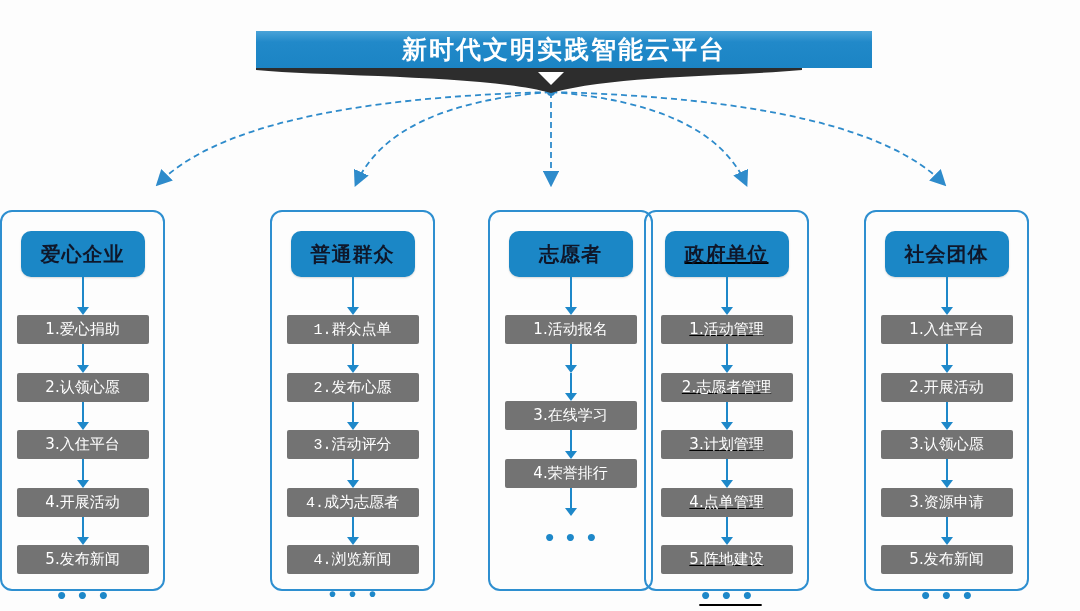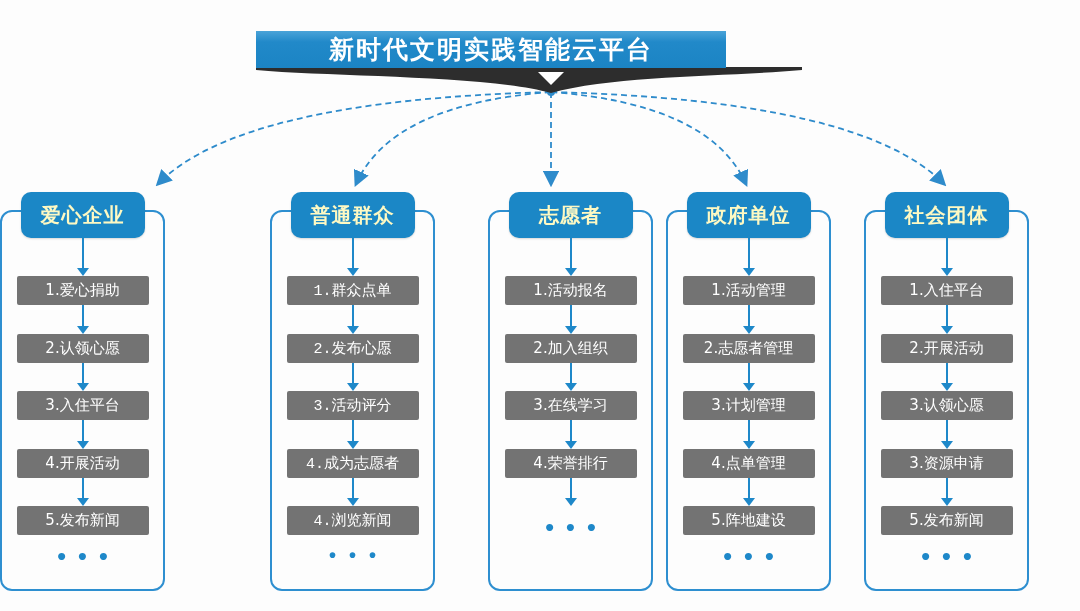--- a/index.html
+++ b/index.html
@@ -3,51 +3,52 @@
 <meta charset="utf-8">
 <style>
   html,body{margin:0;padding:0;background:#ffffff;}
   .canvas{
     position:relative;width:1080px;height:611px;overflow:hidden;
     background:#fdfdfd;
     font-family:"DejaVu Sans","Liberation Sans",sans-serif;
   }
   
   .banner{
-    position:absolute;left:256px;top:31px;width:470px;height:37px;
+    position:absolute;left:256px;top:31px;width:616px;height:37px;
     background:linear-gradient(180deg,#4aa3d8 0%,#2189c9 30%,#1b84c4 100%);
     display:flex;align-items:center;justify-content:center;
     z-index:3;
   }
   .banner-title{
     color:#ffffff;font-size:25px;font-weight:bold;letter-spacing:2px;white-space:nowrap;
   }
   .swoosh{position:absolute;left:256px;top:67px;width:546px;height:28px;z-index:2;}
   
   .fan{position:absolute;left:0;top:0;width:1080px;height:611px;z-index:1;pointer-events:none;}
   
   .column{
     position:absolute;top:192px;width:165px;height:400px;
     display:flex;flex-direction:column;align-items:center;
   }
   .column:nth-of-type(1){left:72px;}
   .column:nth-of-type(2){left:270px;font-family:Liberation Mono, monospace;}
   .column:nth-of-type(3){left:488px;}
-  .column:nth-of-type(4){left:666px;}
+  .column:nth-of-type(4){left:644px;text-decoration:underline;}
   .column:nth-of-type(5){left:864px;}
   .col-border{
     position:absolute;left:0;top:18px;width:161px;height:377px;
     border:2px solid #2e8fd0;border-radius:12px;background:transparent;z-index:0;
   }
   .col-header{
     position:relative;z-index:1;width:124px;height:46px;flex:0 0 46px;
     background:#1b87c6;border-radius:10px;
     display:flex;align-items:center;justify-content:center;
-    color:#fef9c3;font-size:20px;font-weight:bold;letter-spacing:1px;white-space:nowrap;
+    color:#0f172a;font-size:20px;font-weight:bold;letter-spacing:1px;white-space:nowrap;
     box-shadow:0 1px 2px rgba(0,0,0,0.15);
+    margin-top:39px;
   }
   .flow-step{
     position:relative;z-index:1;width:132px;height:29px;flex:0 0 29px;
     background:#737373;border-radius:2px;
     display:flex;align-items:center;justify-content:center;
     color:#ffffff;font-size:15px;white-space:nowrap;
   }
   .v-arrow{position:relative;width:14px;z-index:1;}
   .arrow-lg{height:38px;flex:0 0 38px;}
   .arrow-sm{height:28.5px;flex:0 0 28.5px;}
@@ -108,21 +109,20 @@
     <div class="flow-step">4.浏览新闻</div>
     <div class="dots">•••</div>
   </div>
 
   <div class="column">
     <div class="col-border"></div>
     <div class="col-header">志愿者</div>
     <div class="v-arrow arrow-lg"></div>
     <div class="flow-step">1.活动报名</div>
     <div class="v-arrow arrow-sm"></div>
-    <div class="flow-step">2.加入组织</div>
     <div class="v-arrow arrow-sm"></div>
     <div class="flow-step">3.在线学习</div>
     <div class="v-arrow arrow-sm"></div>
     <div class="flow-step">4.荣誉排行</div>
     <div class="v-arrow arrow-sm"></div>
     <div class="dots">•••</div>
   </div>
 
   <div class="column">
     <div class="col-border"></div>

